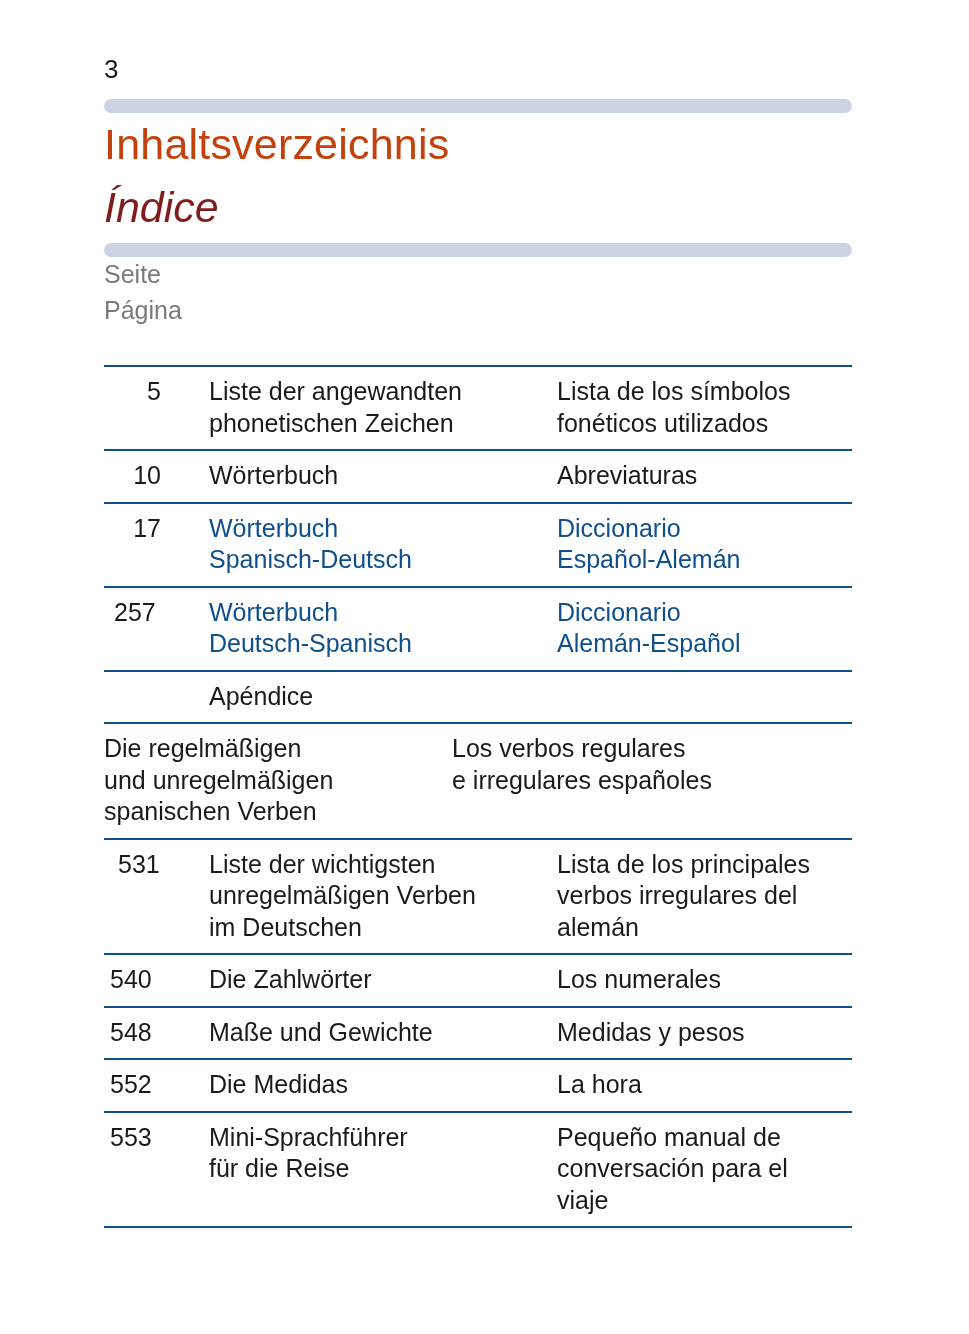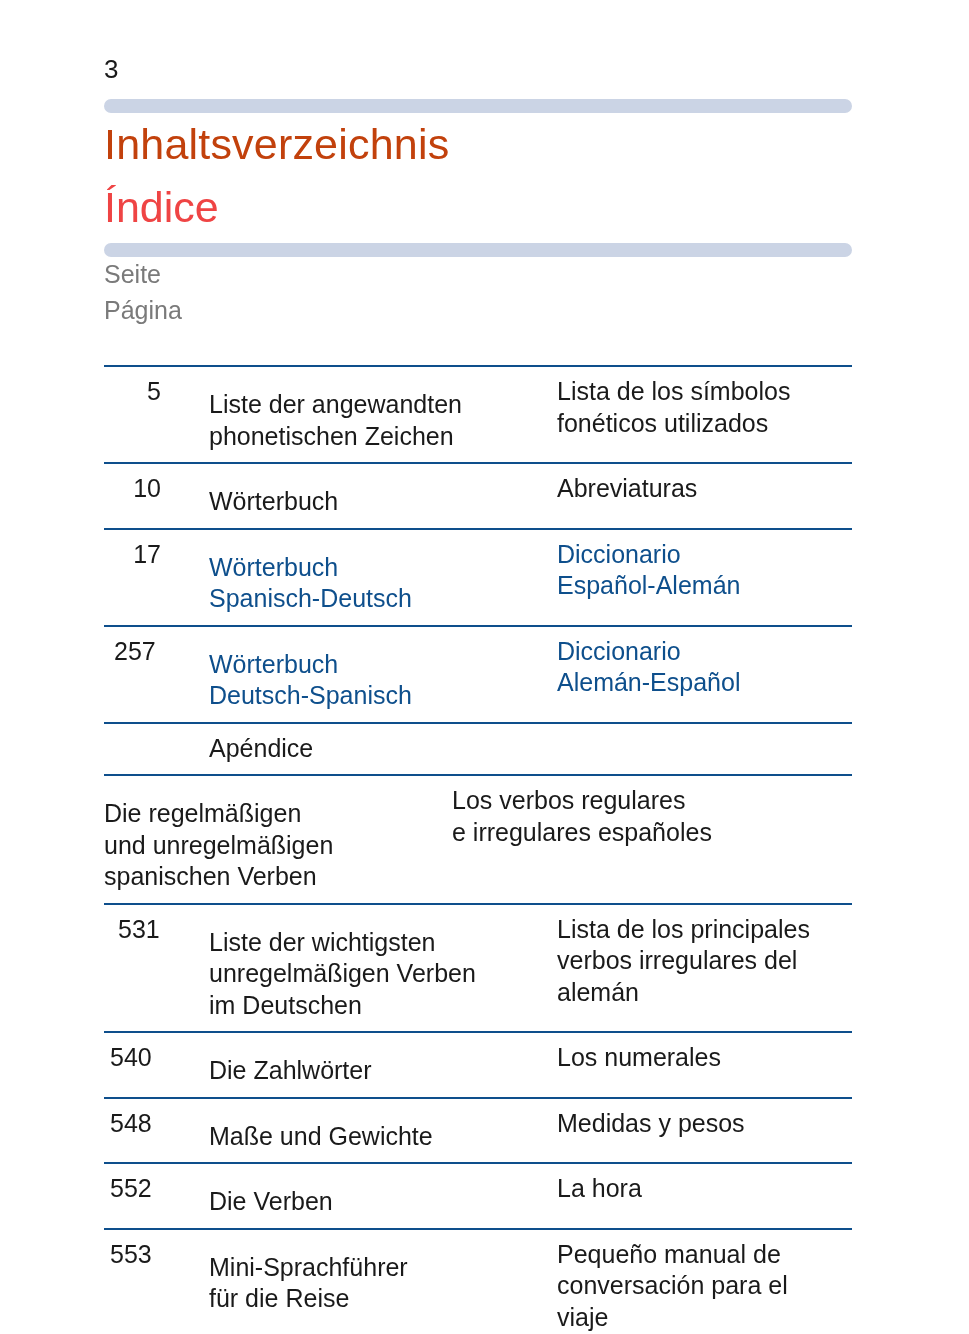--- a/index.html
+++ b/index.html
@@ -2,27 +2,27 @@
 <html><head>
   <meta charset="utf-8">
   <style>
     html, body { margin: 0; padding: 0; background: #ffffff; }
     body { width: 969px; height: 1334px; position: relative; overflow: hidden; font-family: "Liberation Sans", "DejaVu Sans", sans-serif; color: #1a1a1a; }
     .page-num { position: absolute; left: 104px; top: 54px; font-size: 26px; color: #1a1a1a; }
     .bar { position: absolute; left: 104px; width: 748px; height: 14px; background: #cbd4e5; border-radius: 7px; }
     .bar.top { top: 99px; }
     .bar.bottom { top: 243px; }
     .title-de { position: absolute; left: 104px; top: 120px; font-size: 43px; color: #c2410c; letter-spacing: 0.2px; }
-    .title-es { position: absolute; left: 104px; top: 183px; font-size: 43px; color: #ef4444; }
+    .title-es { position: absolute; left: 104px; top: 183px; font-size: 43px; color: #7f1d1d; font-style: italic; }
     .col-head { position: absolute; left: 104px; top: 256px; font-size: 25px; line-height: 36px; color: #7a7a7a; }
     .toc { position: absolute; left: 104px; top: 365px; width: 748px; border-top: 2.5px solid #0e4f8c; }
     .row { display: flex; border-bottom: 2.5px solid #0e4f8c; padding: 9px 0 10px 0; font-size: 25px; line-height: 31.5px; }
     .num { width: 105px; flex: 0 0 105px; padding-left: 6px; box-sizing: border-box; }
     .num.right { text-align: right; padding-right: 52px; padding-left: 0; }
-    .de { width: 348px; flex: 0 0 348px; white-space: pre-line; margin-top: 13px; }
+    .de { width: 348px; flex: 0 0 348px; white-space: pre-line; }
     .es { flex: 1; white-space: pre-line; }
     .bold { color: #0e4f8c; font-weight: normal; }
   </style>
 </head>
 <body>
 
 <div class="page-num">3</div>
 <div class="bar top"></div>
 <div class="title-de">Inhaltsverzeichnis</div>
 <div class="title-es">Índice</div>
@@ -85,21 +85,21 @@
     <div class="de">Die Zahlwörter</div>
     <div class="es">Los numerales</div>
   </div>
   <div class="row">
     <div class="num">548</div>
     <div class="de">Maße und Gewichte</div>
     <div class="es">Medidas y pesos</div>
   </div>
   <div class="row">
     <div class="num">552</div>
-    <div class="de">Die Verben</div>
+    <div class="de">Die Medidas</div>
     <div class="es">La hora</div>
   </div>
   <div class="row">
     <div class="num">553</div>
     <div class="de">Mini-Sprachführer
 für die Reise</div>
     <div class="es">Pequeño manual de
 conversación para el
 viaje</div>
   </div>

